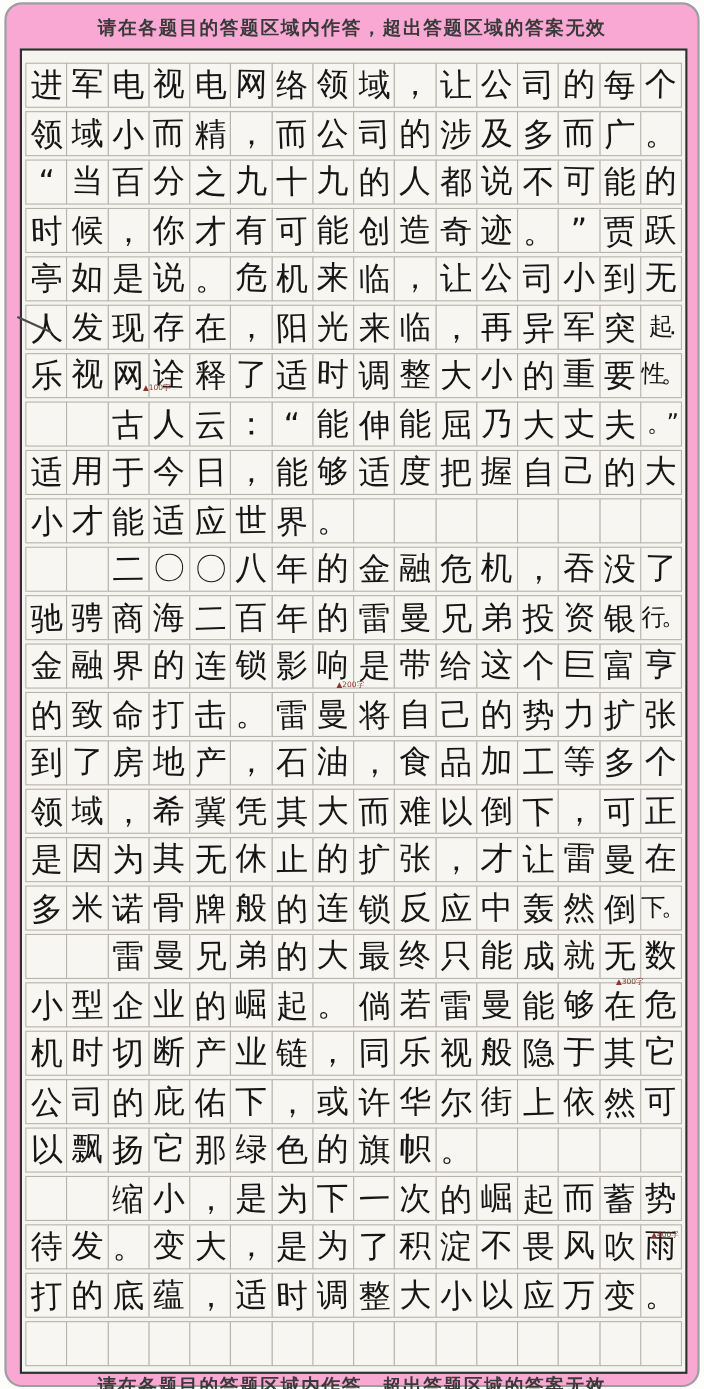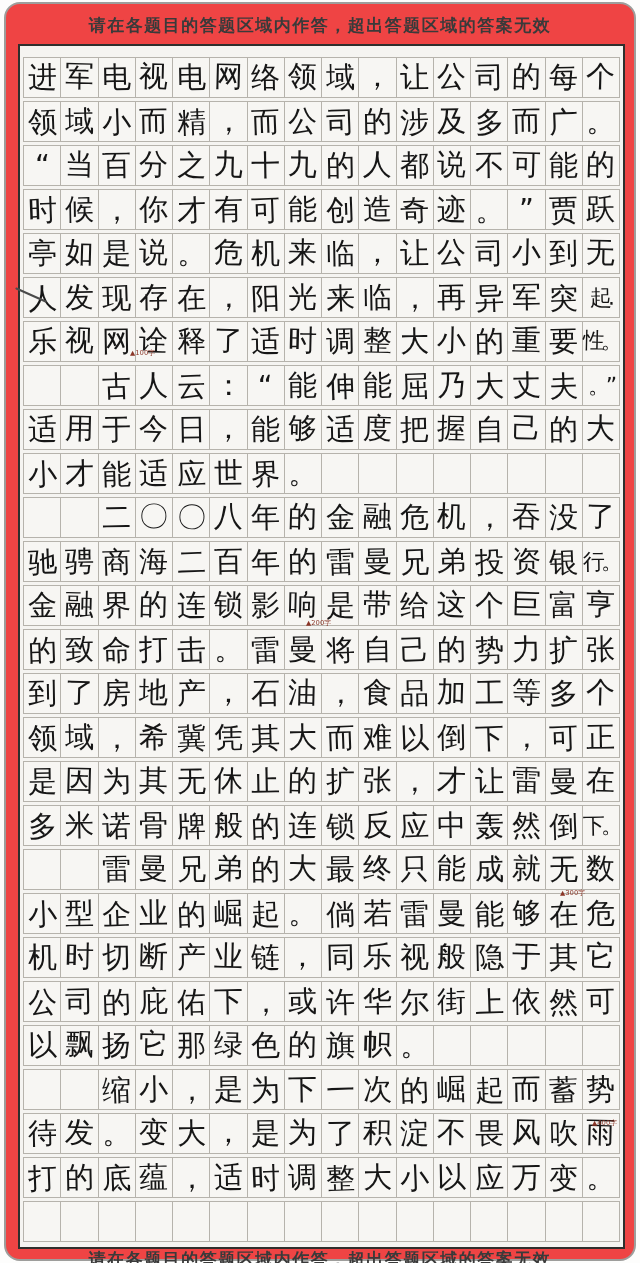--- a/index.html
+++ b/index.html
@@ -4,21 +4,21 @@
 <style>
   html,body{margin:0;padding:0;background:#ffffff;}
   .page{
     position:relative;width:640px;height:1263px;margin:0 auto;
     background:#fdfdfc;overflow:hidden;
     font-family:"Liberation Sans","DejaVu Sans",sans-serif;
   }
   
   .card{
     position:absolute;left:4px;top:2px;right:4px;bottom:2px;
-    border:2px solid #9e9e9c;border-radius:16px;background:#ef4444;
+    border:2px solid #9e9e9c;border-radius:16px;background:#f9a8d4;
   }
   .notice{
     text-align:center;color:#3a3a3a;font-size:17px;letter-spacing:1.5px;
     font-weight:bold;white-space:nowrap;overflow:hidden;
   }
   .notice.top{position:absolute;left:0;right:0;top:10px;}
   .notice.bottom{position:absolute;left:0;right:0;top:1244px;height:17px;}
   
   .answer-box{
     position:absolute;left:12px;right:9px;top:40px;height:1201px;

